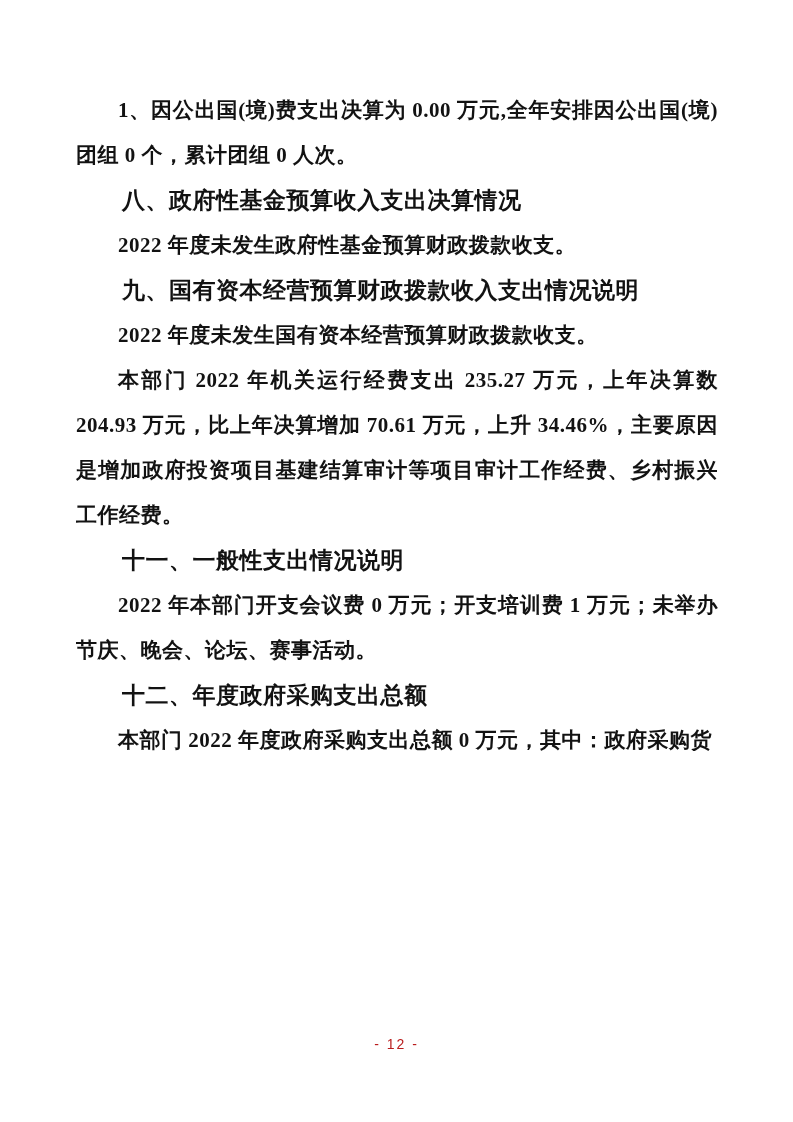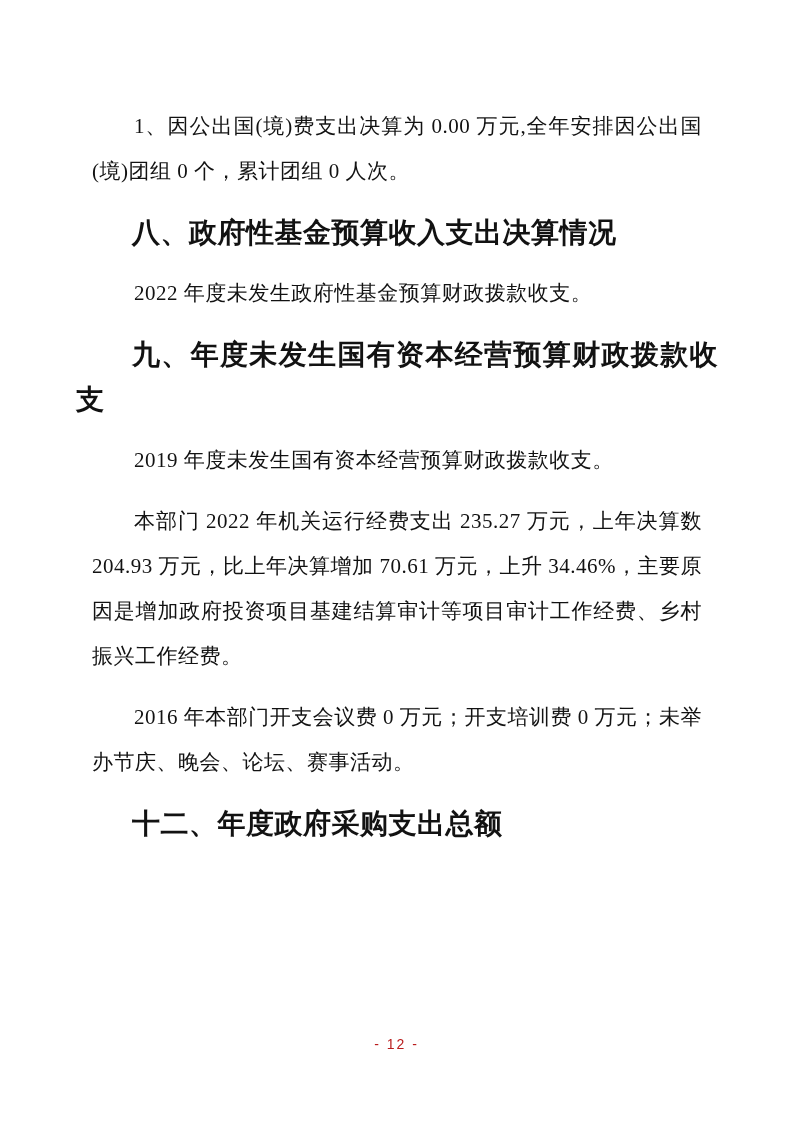--- a/index.html
+++ b/index.html
@@ -20,28 +20,28 @@
     position: absolute;
     left: 76px;
     top: 88px;
     width: 642px;
     font-size: 21px;
     line-height: 45px;
     text-align: justify;
     letter-spacing: 0.5px;
   }
   .para {
-    margin: 16px;
+    margin: 0;
     text-indent: 2em;
-    font-weight: normal;
+    font-weight: bold;
   }
   .heading {
     margin: 0;
     text-indent: 2em;
-    font-size: 28px;
+    font-size: 23px;
     font-weight: 700;
     line-height: 45px;
     font-family: "Liberation Sans", sans-serif;
     letter-spacing: 0.5px;
   }
   .footer {
     position: absolute;
     left: 0;
     top: 1036px;
     width: 100%;
@@ -53,20 +53,22 @@
   }
 </style>
 </head>
 <body>
 
 <div class="page">
   <div class="content">
     <p class="para">1、因公出国(境)费支出决算为 0.00 万元,全年安排因公出国(境)团组 0 个，累计团组 0 人次。</p>
     <h2 class="heading">八、政府性基金预算收入支出决算情况</h2>
     <p class="para">2022 年度未发生政府性基金预算财政拨款收支。</p>
-    <h2 class="heading">九、年度未发生国有资本经营预算财政拨款收支</h2>
-    <p class="para">2019 年度未发生国有资本经营预算财政拨款收支。</p>
+    <h2 class="heading">九、国有资本经营预算财政拨款收入支出情况说明</h2>
+    <p class="para">2022 年度未发生国有资本经营预算财政拨款收支。</p>
     <p class="para">本部门 2022 年机关运行经费支出 235.27 万元，上年决算数 204.93 万元，比上年决算增加 70.61 万元，上升 34.46%，主要原因是增加政府投资项目基建结算审计等项目审计工作经费、乡村振兴工作经费。</p>
-    <p class="para">2016 年本部门开支会议费 0 万元；开支培训费 0 万元；未举办节庆、晚会、论坛、赛事活动。</p>
+    <h2 class="heading">十一、一般性支出情况说明</h2>
+    <p class="para">2022 年本部门开支会议费 0 万元；开支培训费 1 万元；未举办节庆、晚会、论坛、赛事活动。</p>
     <h2 class="heading">十二、年度政府采购支出总额</h2>
+    <p class="para">本部门 2022 年度政府采购支出总额 0 万元，其中：政府采购货</p>
   </div>
   <div class="footer">- 12 -</div>
 </div>
 
 </body></html>

